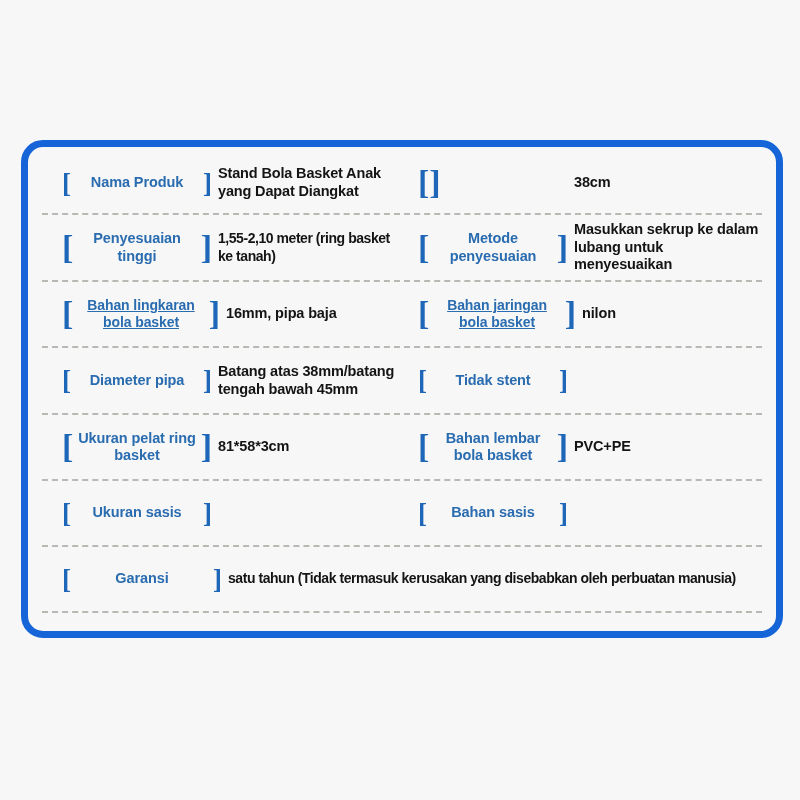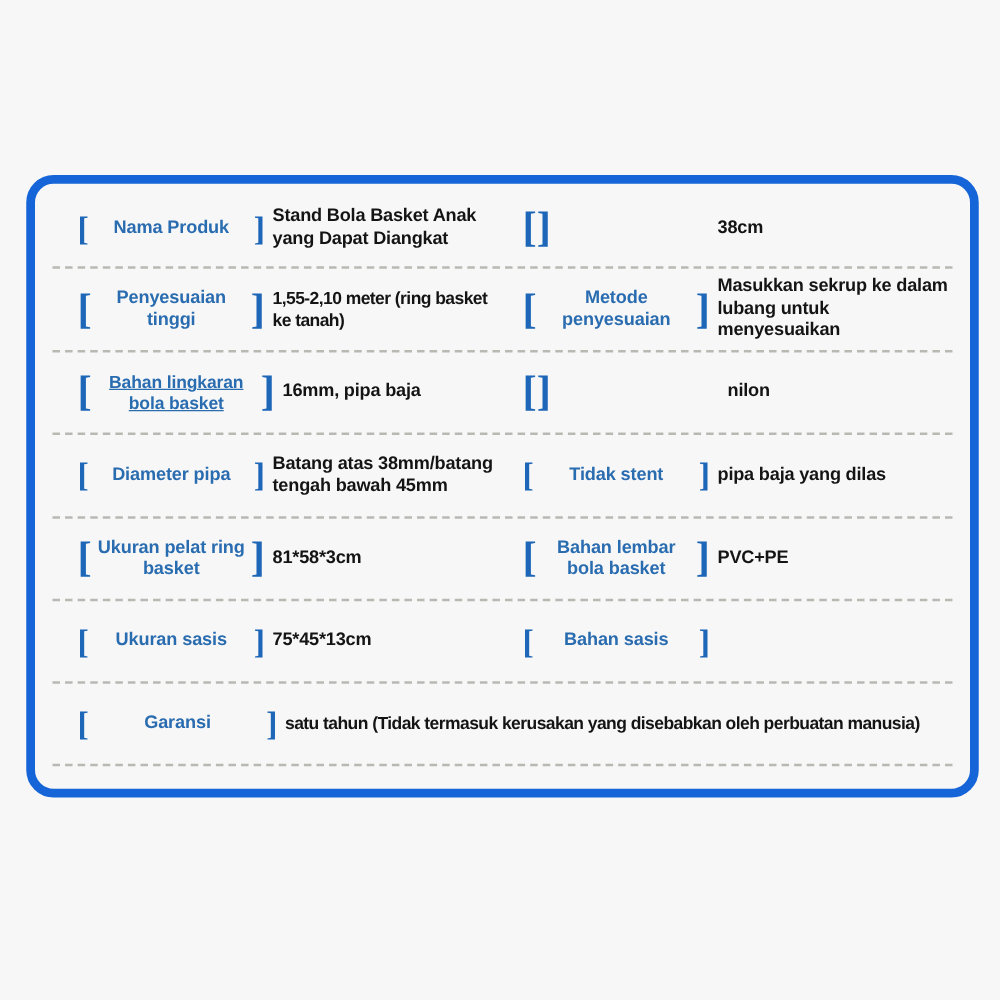--- a/index.html
+++ b/index.html
@@ -155,20 +155,21 @@
         <div class="label-wrap w-wide">
           <span class="bracket tall">[</span>
           <span class="label-text small">Bahan lingkaran bola basket</span>
           <span class="bracket tall">]</span>
         </div>
         <span class="value-text">16mm, pipa baja</span>
       </div>
       <div class="spec-cell cell-right">
         <div class="label-wrap w-wide">
           <span class="bracket tall">[</span>
+          <span class="label-text small">Bahan jaringan bola basket</span>
           <span class="bracket tall">]</span>
         </div>
         <span class="value-text">nilon</span>
       </div>
     </div>
 
     <div class="spec-row r3">
       <div class="spec-cell cell-left">
         <div class="label-wrap w-std">
           <span class="bracket">[</span>
@@ -176,21 +177,20 @@
           <span class="bracket">]</span>
         </div>
         <span class="value-text">Batang atas 38mm/batang tengah bawah 45mm</span>
       </div>
       <div class="spec-cell cell-right">
         <div class="label-wrap w-std">
           <span class="bracket">[</span>
           <span class="label-text">Tidak stent</span>
           <span class="bracket">]</span>
         </div>
-        <span class="value-text">pipa baja yang dilas</span>
       </div>
     </div>
 
     <div class="spec-row r4">
       <div class="spec-cell cell-left">
         <div class="label-wrap w-std">
           <span class="bracket tall">[</span>
           <span class="label-text">Ukuran pelat ring basket</span>
           <span class="bracket tall">]</span>
         </div>
@@ -206,21 +206,20 @@
       </div>
     </div>
 
     <div class="spec-row r5">
       <div class="spec-cell cell-left">
         <div class="label-wrap w-std">
           <span class="bracket">[</span>
           <span class="label-text">Ukuran sasis</span>
           <span class="bracket">]</span>
         </div>
-        <span class="value-text">75*45*13cm</span>
       </div>
       <div class="spec-cell cell-right">
         <div class="label-wrap w-std">
           <span class="bracket">[</span>
           <span class="label-text">Bahan sasis</span>
           <span class="bracket">]</span>
         </div>
       </div>
     </div>
 

